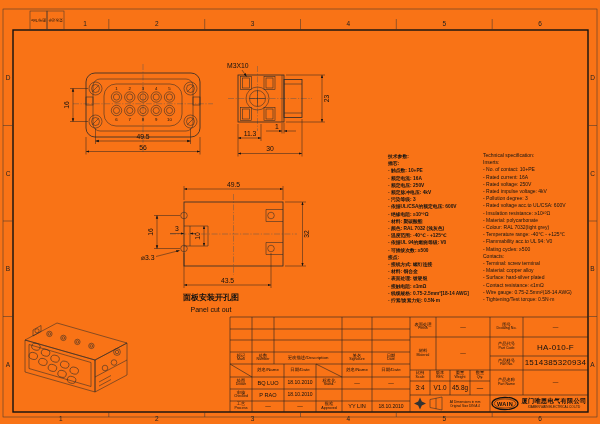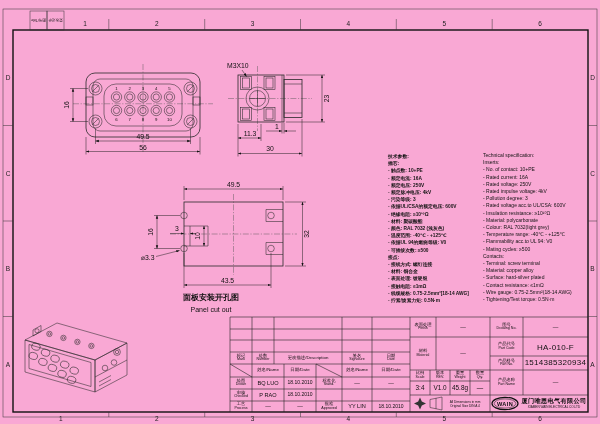--- a/index.html
+++ b/index.html
@@ -1,16 +1,16 @@
 <!DOCTYPE html>
 <html><head>
 <meta charset="utf-8">
 <style>
   html,body{margin:0;padding:0;background:#fff;}
-  #sheet{position:relative;width:600px;height:424px;background:#f9a8d4;overflow:hidden;
+  #sheet{position:relative;width:600px;height:424px;background:#f97316;overflow:hidden;
          font-family:"Liberation Sans","DejaVu Sans",sans-serif;color:#111;}
   svg{position:absolute;left:0;top:0;}
   .ln{stroke:#2a2a2a;fill:none;stroke-width:.8;}
   .ln2{stroke:#2a2a2a;fill:none;stroke-width:.55;}
   .frame{stroke:#111;fill:none;stroke-width:1.4;}
   .thin{stroke:#333;fill:none;stroke-width:.5;}
   .grid{stroke:#222;fill:none;stroke-width:.6;}
   .cl{stroke:#555;fill:none;stroke-width:.45;stroke-dasharray:6 1.6 1.2 1.6;}
   .dim{stroke:#222;fill:none;stroke-width:.5;}
   .dimtxt{font:6.8px "Liberation Sans","DejaVu Sans",sans-serif;fill:#111;}

